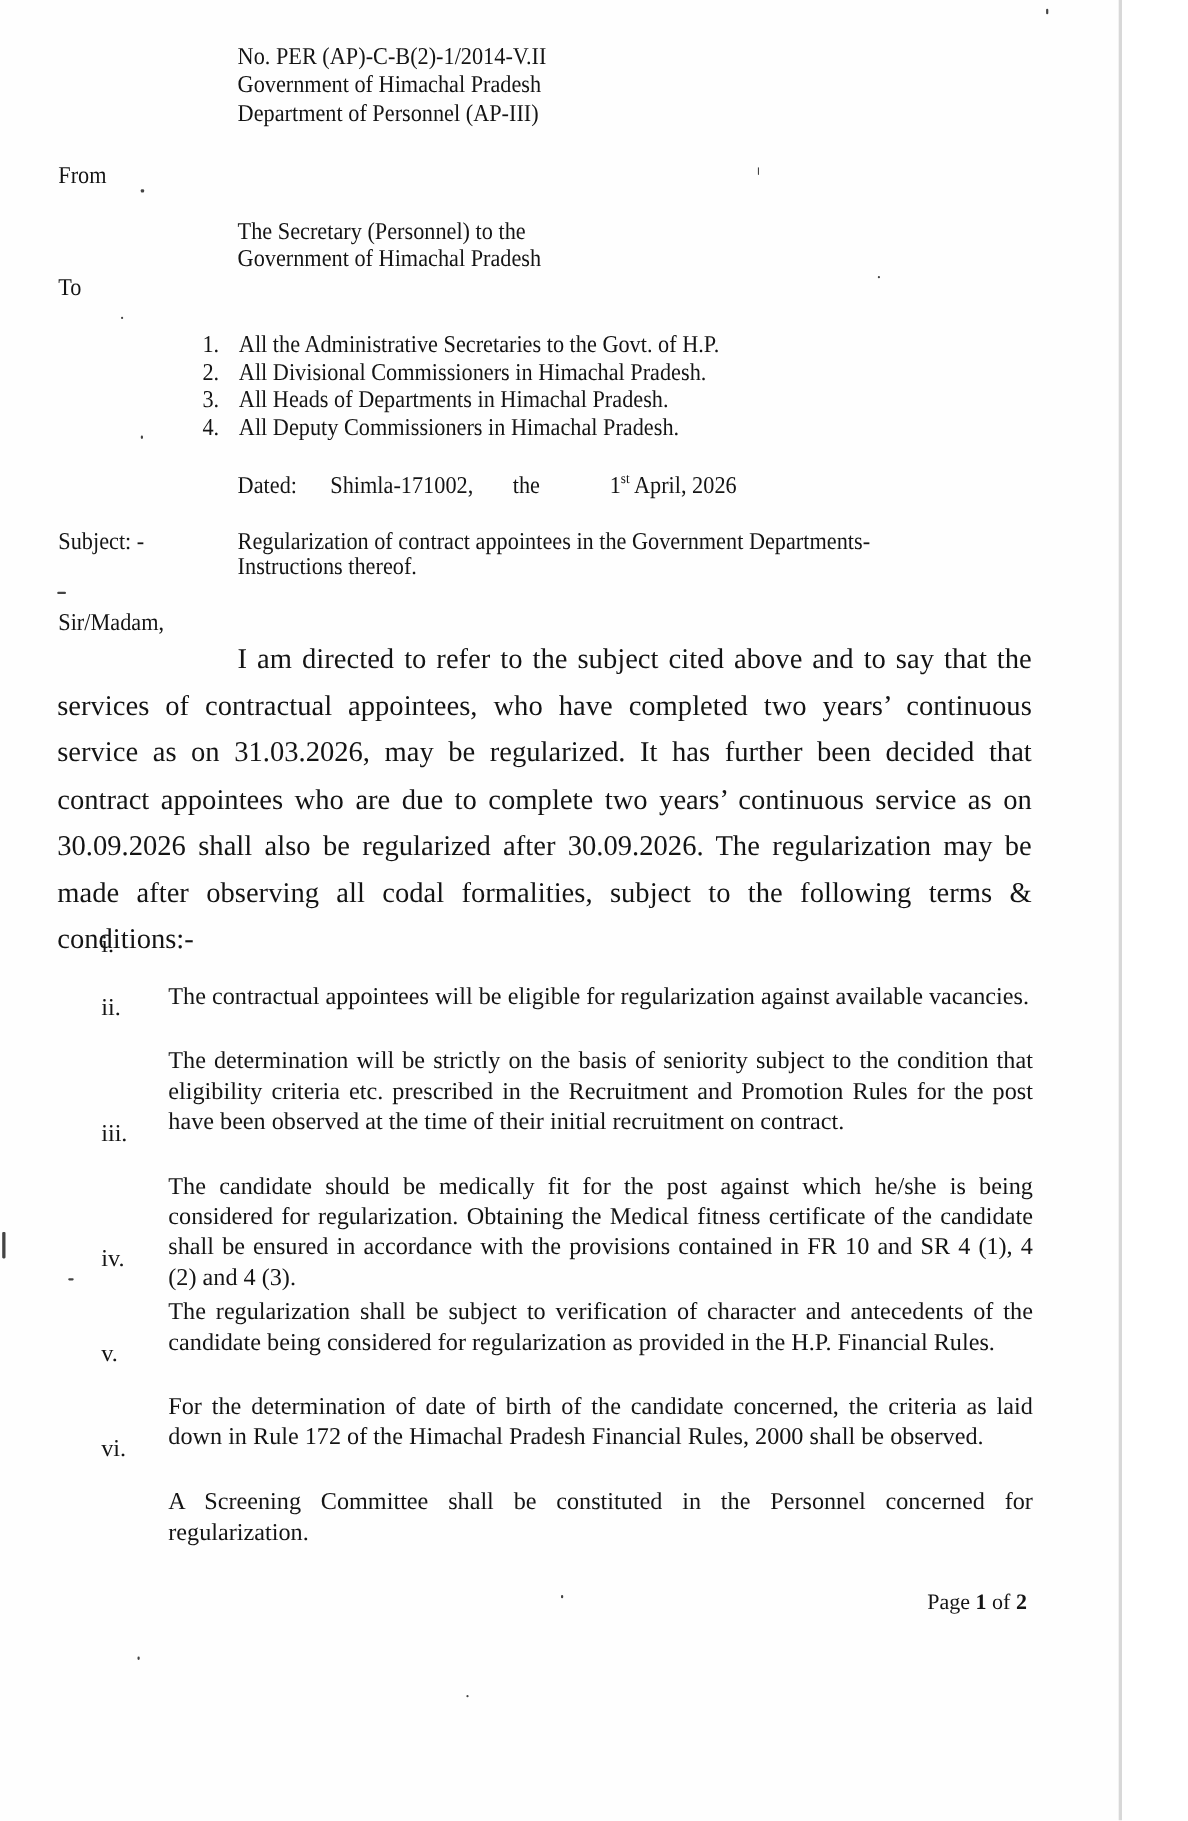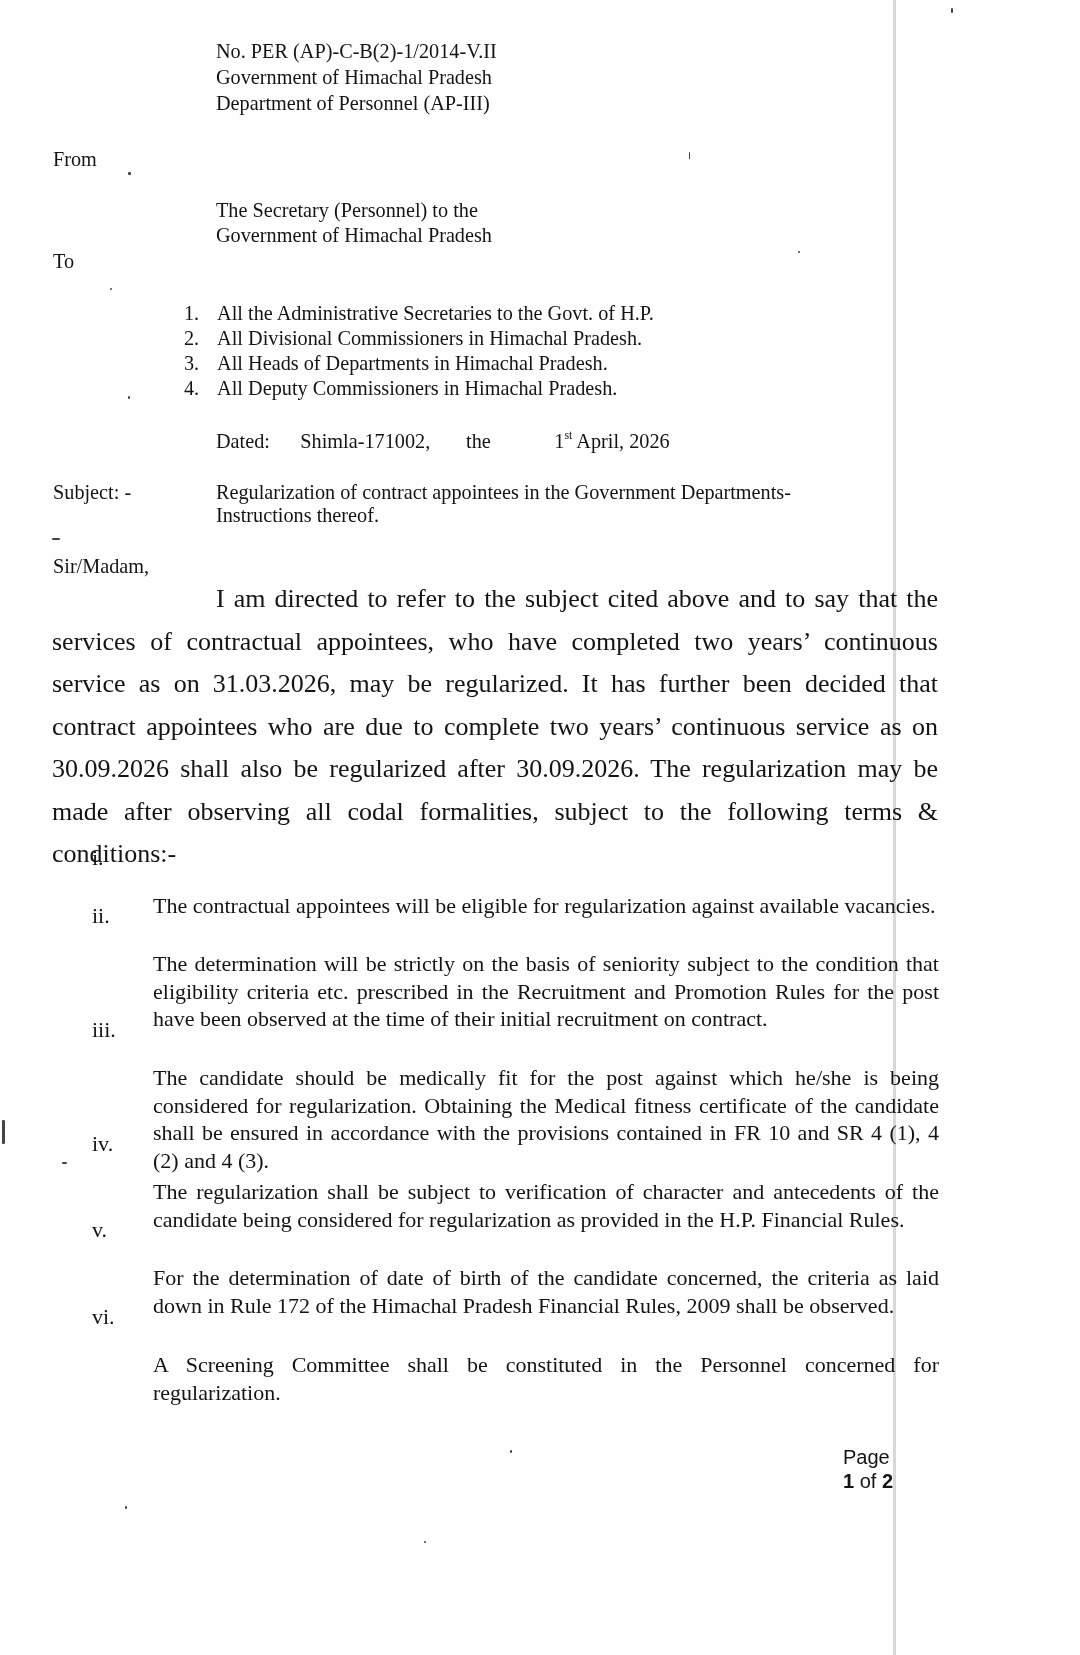--- a/index.html
+++ b/index.html
@@ -1,35 +1,35 @@
 <!DOCTYPE html>
 <html><head>
   <meta charset="utf-8">
   <style>
     html, body { margin: 0; padding: 0; background: #ffffff; }
     body {
       width: 1080px; height: 1655px; position: relative; overflow: hidden;
       font-family: "Liberation Serif", "DejaVu Serif", serif;
       color: #141414;
     }
-    .page { position: absolute; left: 0; top: 0; width: 896px; height: 1655px; background: #fefefe; }
+    .page { position: absolute; left: 0; top: 0; width: 1020px; height: 1655px; background: #fefefe; }
     .right-edge { position: absolute; right: 0; top: 0; width: 3px; height: 1655px; background: #d8d8d8; }
     .t { position: absolute; font-size: 22px; line-height: 26px; white-space: nowrap; transform-origin: left top; }
     .cond { transform: scaleX(0.92); }
     .label { left: 53px; }
     .hdr { left: 216px; }
     .list-item { left: 184px; }
     .list-item .num { display: inline-block; width: 36px; }
     .para { position: absolute; left: 52px; width: 886px; font-size: 26px; line-height: 42.5px; text-align: justify; }
     .para .indent { display: inline-block; width: 164px; }
     .cond-item { position: absolute; left: 92px; width: 846px; font-size: 22px; line-height: 27.5px; }
     .cond-item .rn { position: absolute; left: 0; top: 0; }
     .cond-item .ct { position: absolute; left: 61px; width: 786px; text-align: justify; margin-top: 48px; }
     sup { font-size: 13px; line-height: 0; vertical-align: 9px; }
-    .footer { position: absolute; left: 843px; top: 1445px; font-family: Liberation Sans, sans-serif; font-size: 20px; line-height: 24px; }
+    .footer { position: absolute; left: 843px; top: 1445px; font-family: Liberation Serif, serif; font-size: 20px; line-height: 24px; }
     .footer b { font-weight: bold; }
     .speck { position: absolute; background: #444; border-radius: 1px; }
   </style>
 </head>
 <body>
 
 <div class="page">
   <div class="right-edge"></div>
 
   <div class="t cond hdr" style="top:38px;">No. PER (AP)-C-B(2)-1/2014-V.II</div>
@@ -84,21 +84,21 @@
   <div class="cond-item" style="top:1016px;">
     <span class="rn">iii.</span>
     <span class="ct">The candidate should be medically fit for the post against which he/she is being considered for regularization. Obtaining the Medical fitness certificate of the candidate shall be ensured in accordance with the provisions contained in FR 10 and SR 4 (1), 4 (2) and 4 (3).</span>
   </div>
   <div class="cond-item" style="top:1130px;">
     <span class="rn">iv.</span>
     <span class="ct">The regularization shall be subject to verification of character and antecedents of the candidate being considered for regularization as provided in the H.P. Financial Rules.</span>
   </div>
   <div class="cond-item" style="top:1216px;">
     <span class="rn">v.</span>
-    <span class="ct">For the determination of date of birth of the candidate concerned, the criteria as laid down in Rule 172 of the Himachal Pradesh Financial Rules, 2009 shall be observed.</span>
+    <span class="ct">For the determination of date of birth of the candidate concerned, the criteria as laid down in Rule 172 of the Himachal Pradesh Financial Rules, 2000 shall be observed.</span>
   </div>
   <div class="cond-item" style="top:1303px;">
     <span class="rn">vi.</span>
     <span class="ct">A Screening Committee shall be constituted in the Personnel concerned for regularization.</span>
   </div>
 
   <div class="footer">
     <span>Page</span>
     <b>1</b>
     <span>of</span>

